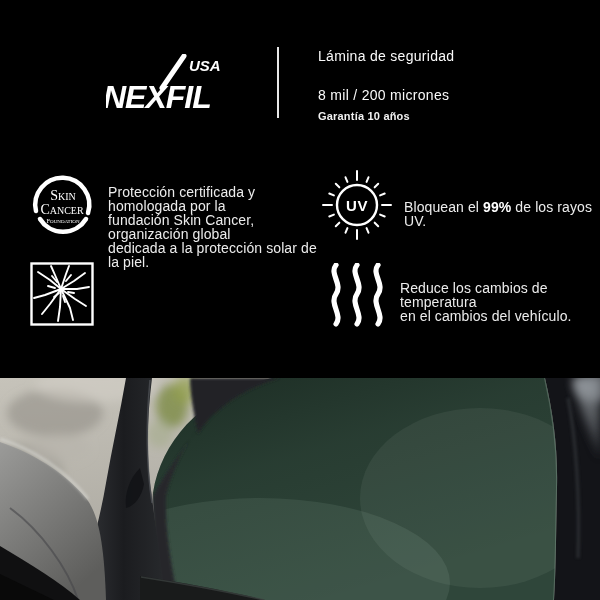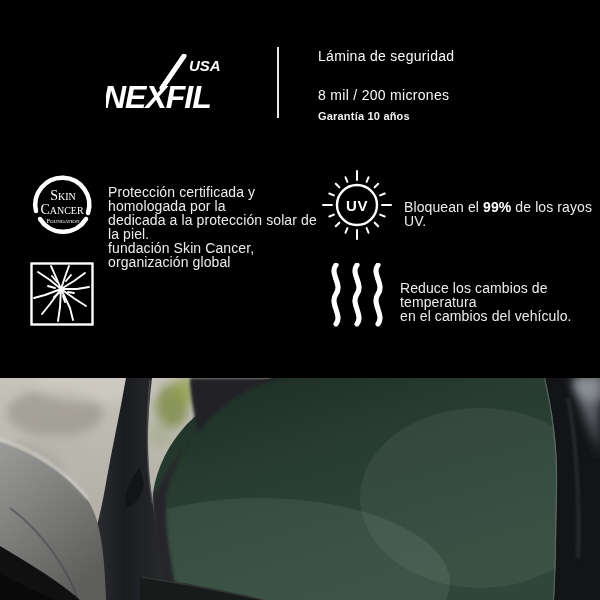--- a/index.html
+++ b/index.html
@@ -44,22 +44,22 @@
   <svg class="icon-abs" style="left:29px;top:173px;width:66px;height:66px" viewBox="0 0 66 66" aria-hidden="true">
     <path d="M7,38 A27,27 0 1 1 59,40" fill="none" stroke="#fff" stroke-width="4.5" stroke-linecap="round"></path>
     <path d="M57,46 A27,27 0 0 1 11,46" fill="none" stroke="#fff" stroke-width="4.5" stroke-linecap="round"></path>
     <text x="34" y="27" fill="#fff" text-anchor="middle" font-family="Liberation Serif, serif" font-size="14" style="font-variant:small-caps">Skin</text>
     <text x="33" y="41" fill="#fff" text-anchor="middle" font-family="Liberation Serif, serif" font-size="14" style="font-variant:small-caps">Cancer</text>
     <text x="34" y="50" fill="#fff" text-anchor="middle" font-family="Liberation Serif, serif" font-size="6.5" style="font-variant:small-caps">Foundation</text>
   </svg>
 
   <div class="feat-text" style="left:108px;top:185px;width:212px">
     <div>Protección certificada y homologada por la</div>
+    <div>fundación Skin Cancer, organización global</div>
     <div>dedicada a la protección solar de la piel.</div>
-    <div>fundación Skin Cancer, organización global</div>
   </div>
 
   <svg class="icon-abs" style="left:320px;top:168px;width:74px;height:74px" viewBox="-37 -37 74 74" aria-hidden="true">
     <circle cx="0" cy="0" r="20" fill="none" stroke="#fff" stroke-width="2.4"></circle>
     <text x="0" y="5.5" fill="#fff" text-anchor="middle" font-family="Liberation Sans, sans-serif" font-size="15" font-weight="bold" letter-spacing=".5">UV</text>
     <g stroke="#fff" stroke-width="2" stroke-linecap="round">
       <line x1="0" y1="-25" x2="0" y2="-34"></line>
       <line x1="0" y1="-25" x2="0" y2="-30" transform="rotate(22.5)"></line>
       <line x1="0" y1="-25" x2="0" y2="-30" transform="rotate(45)"></line>
       <line x1="0" y1="-25" x2="0" y2="-30" transform="rotate(67.5)"></line>

